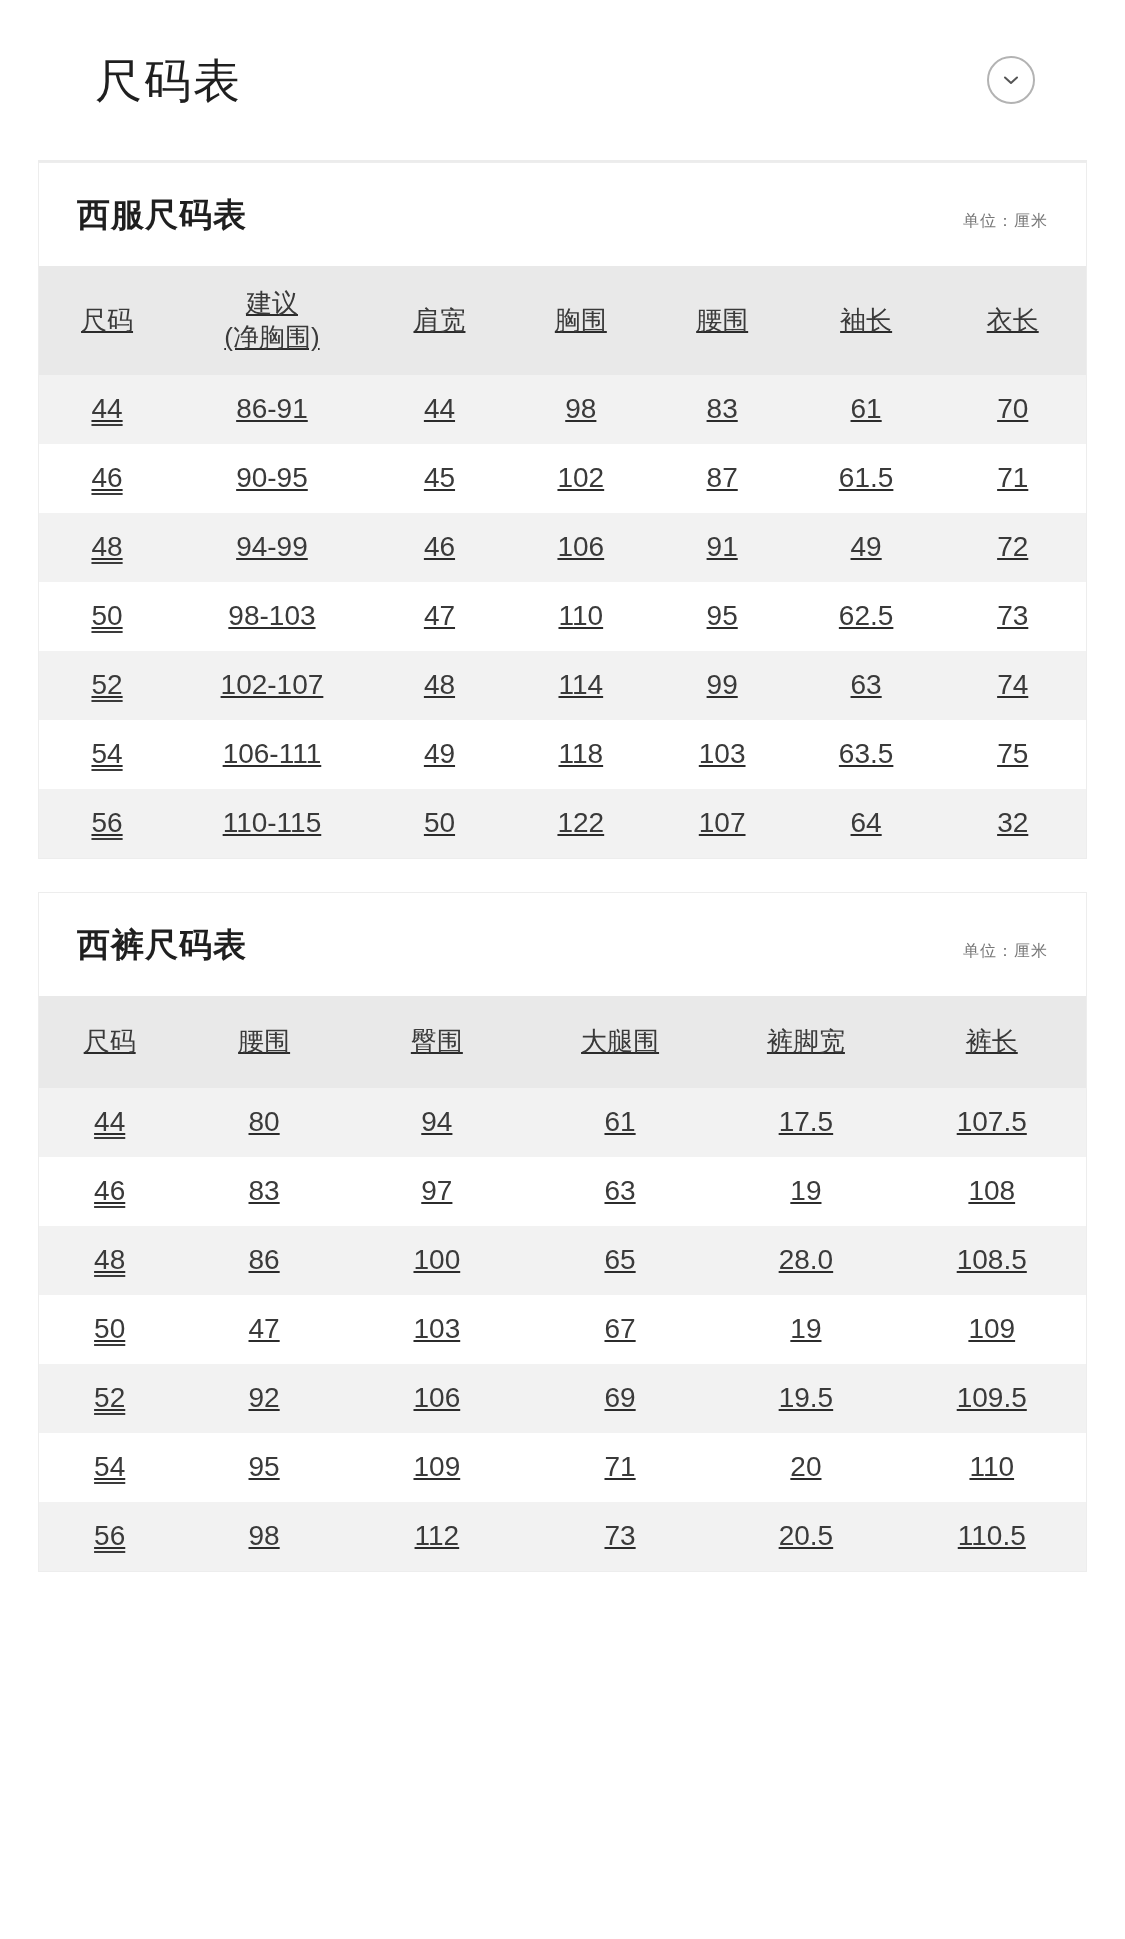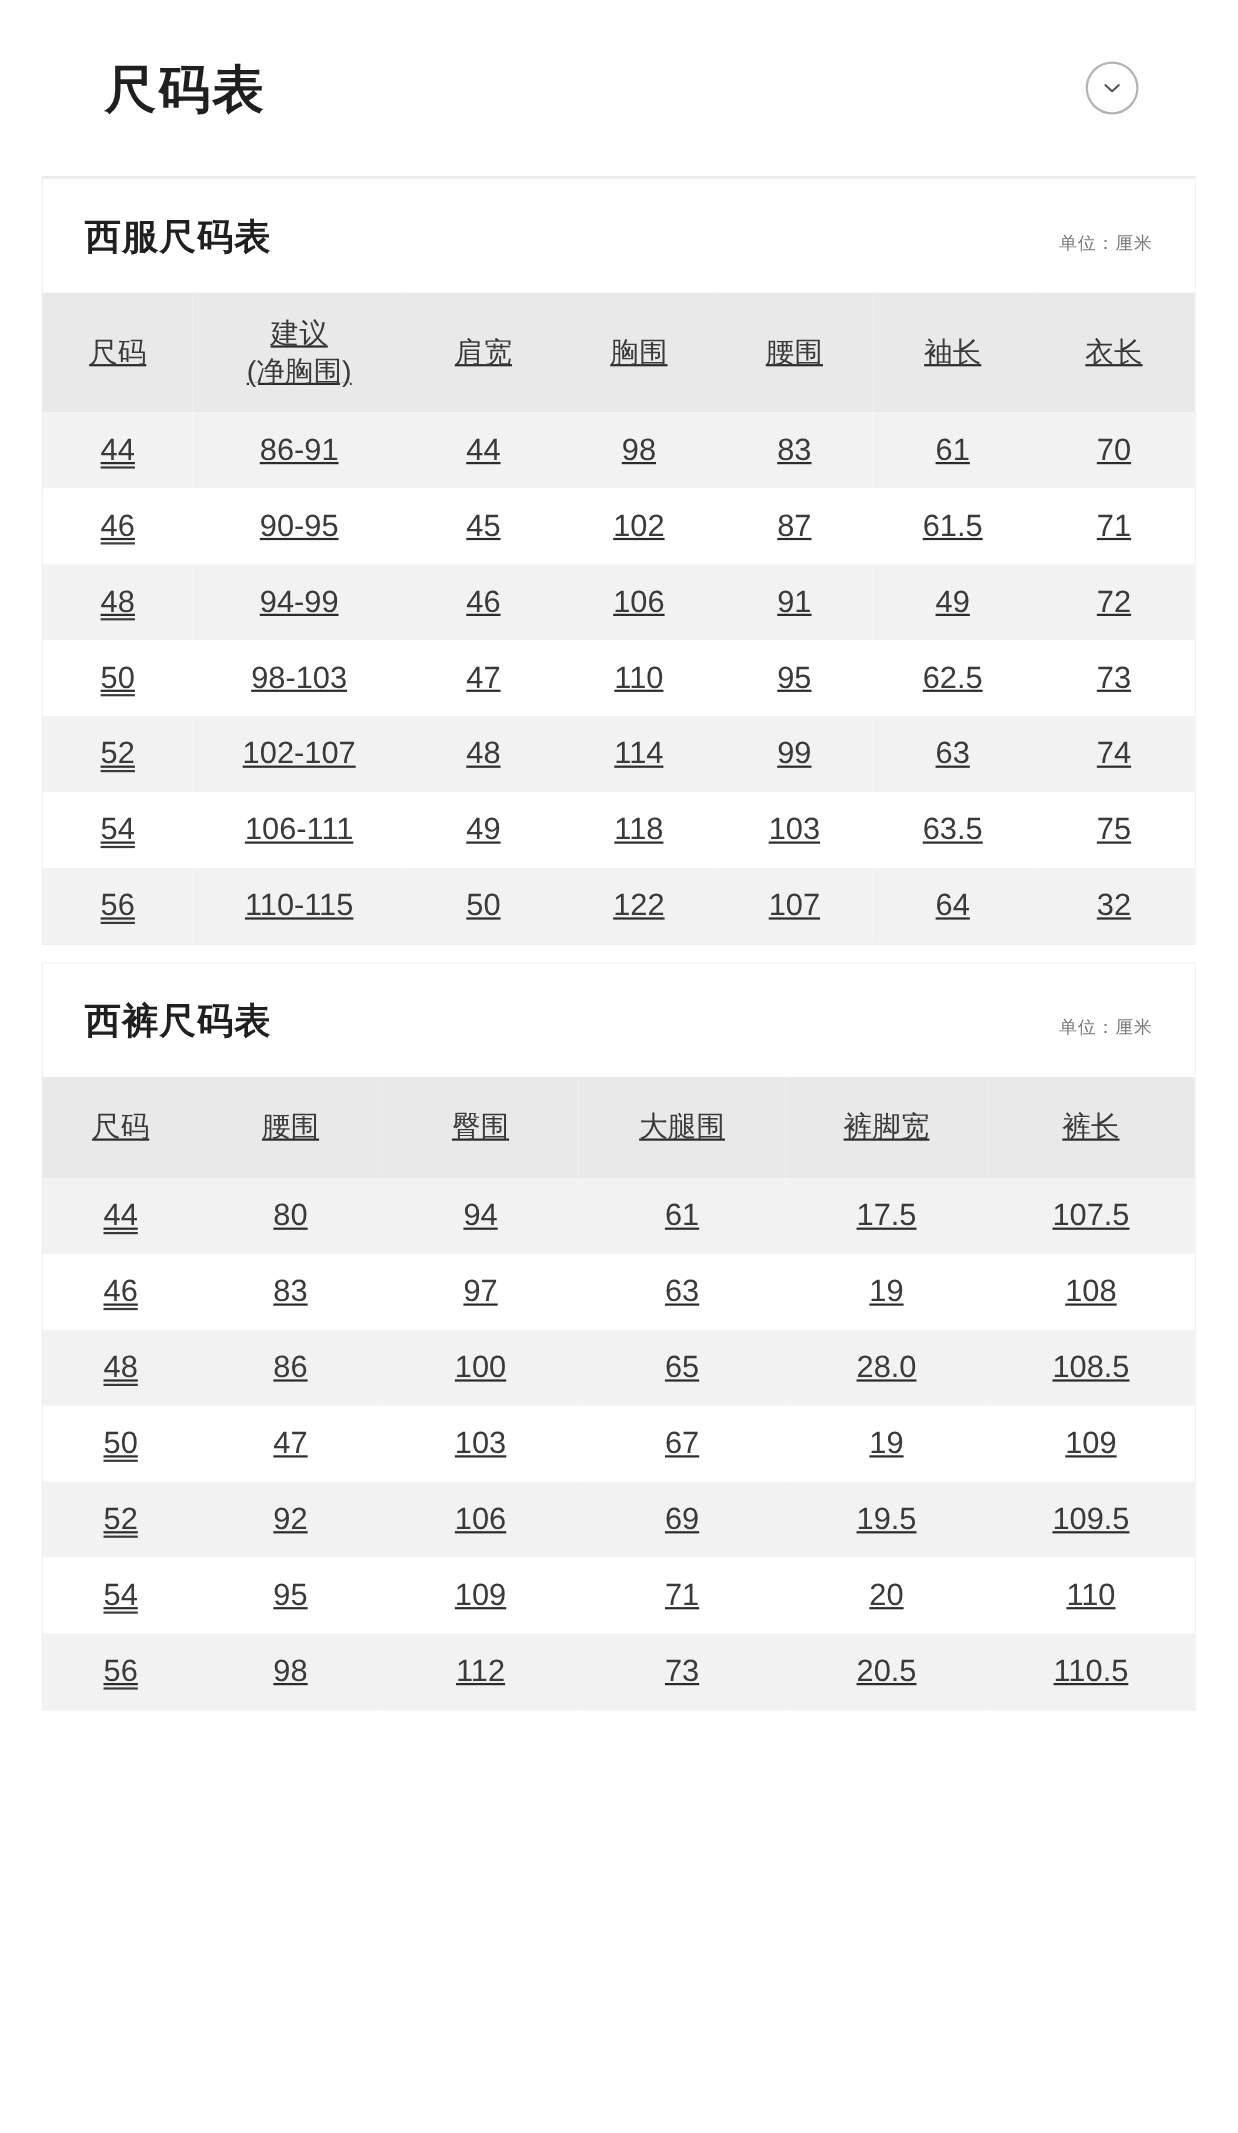--- a/index.html
+++ b/index.html
@@ -25,21 +25,21 @@
     position: relative;
     height: 160px;
     box-sizing: border-box;
     padding: 0 40px 0 95px;
     display: flex;
     align-items: center;
     background: #ffffff;
   }
   .header-title {
     font-size: 47px;
-    font-weight: bold;
+    font-weight: normal;
     letter-spacing: 2px;
     color: #1f1f1f;
     line-height: 1;
   }
   .collapse-btn {
     position: absolute;
     right: 90px;
     top: 50%;
     transform: translateY(-50%);
     width: 48px;
@@ -63,21 +63,21 @@
 
   .subtitle {
     font-size: 27px;
     color: #9a9a9a;
     padding: 40px 0 40px 95px;
     letter-spacing: 1px;
   }
 
   
   .card {
-    margin: 0 38px 16px 38px;
+    margin: 0 38px 33px 38px;
     background: #ffffff;
     border: 1px solid #ededed;
     box-sizing: border-box;
   }
   .card-head {
     display: flex;
     align-items: baseline;
     justify-content: space-between;
     padding: 30px 38px 28px 38px;
     background: #ffffff;

